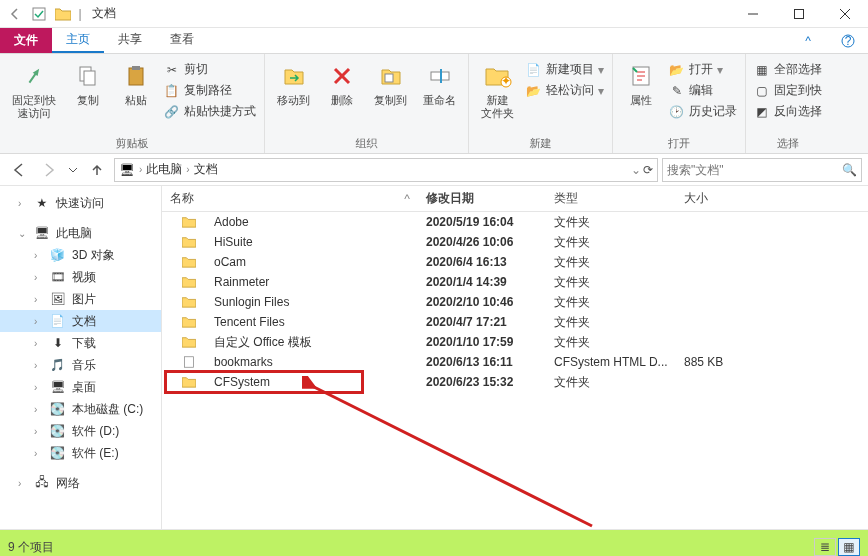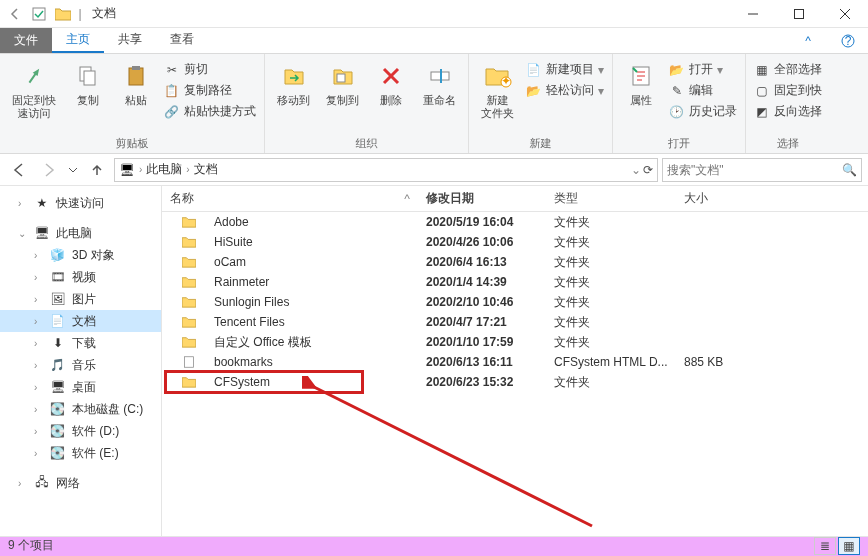--- a/index.html
+++ b/index.html
@@ -9,21 +9,21 @@
 .titlebar { height: 28px; display: flex; align-items: center; background: #fff; border-bottom: 1px solid #e5e5e5; }
 .titlebar .qat { display: flex; align-items: center; gap: 2px; padding: 0 4px; }
 .titlebar .qat-item { width: 22px; height: 22px; display: flex; align-items: center; justify-content: center; }
 .titlebar .folder-icon { width: 16px; height: 14px; }
 .titlebar .title-text { margin-left: 4px; color: #333; }
 .titlebar .win-controls { margin-left: auto; display: flex; }
 .titlebar .win-btn { width: 46px; height: 28px; display: flex; align-items: center; justify-content: center; color: #333; }
 
 
 .ribbon-tabs { height: 26px; display: flex; align-items: stretch; background: #fff; border-bottom: 1px solid #dadada; }
-.file-tab { background: #737373; color: #fff; padding: 12px 14px; display: flex; align-items: center; }
+.file-tab { background: #be185d; color: #fff; padding: 12px 14px; display: flex; align-items: center; font-weight: bold; }
 .ribbon-tab { padding: 0 14px; display: flex; align-items: center; color: #444; border-bottom: 2px solid transparent; }
 .ribbon-tab.active { border-bottom: 2px solid #1979ca; color: #1979ca; }
 .ribbon-spacer { flex: 1; }
 .ribbon-help { width: 40px; display: flex; align-items: center; justify-content: center; color: #1979ca; }
 
 
 .ribbon { height: 100px; background: #f5f6f7; border-bottom: 1px solid #dadada; display: flex; }
 .ribbon-group { border-right: 1px solid #e0e0e0; padding: 4px 6px 2px; display: flex; flex-direction: column; }
 .ribbon-group-content { flex: 1; display: flex; align-items: flex-start; gap: 4px; }
 .ribbon-group-label { text-align: center; color: #666; font-size: 11px; padding-top: 2px; }
@@ -63,21 +63,21 @@
 .rows { }
 .row { display: flex; height: 20px; align-items: center; color: #333; }
 .row .col-name { display: flex; align-items: center; gap: 18px; padding-left: 20px; }
 .folder-mini { width: 14px; height: 12px; }
 
 
 .anno-box { position: absolute; border: 3px solid #d02020; pointer-events: none; }
 .anno-arrow { position: absolute; pointer-events: none; }
 
 
-.statusbar { position: absolute; bottom: 0; left: 0; right: 0; height: 20px; border-top: 1px solid #e5e5e5; display: flex; align-items: flex-start; padding: 0 8px; color: #444; background: #f0abfc; }
+.statusbar { position: absolute; bottom: 0; left: 0; right: 0; height: 27px; border-top: 1px solid #e5e5e5; display: flex; align-items: flex-end; padding: 0 8px; color: #444; background: #bef264; }
 .statusbar .view-btns { margin-left: auto; display: flex; gap: 2px; }
 .vbtn { width: 22px; height: 18px; border: 1px solid #ccc; display:flex; align-items:center; justify-content:center;}
 .vbtn.active { border-color: #1979ca; background:#e5f1fb;}
 
 svg { display: block; }
 </style>
 </head>
 <body>
 
 <div class="titlebar">
@@ -192,34 +192,34 @@
             <svg width="24" height="24">
               <path d="M3 6 h7 l2 2 h9 v12 h-18 z" fill="#ffd76a" stroke="#caa33a"></path>
               <path d="M8 14 h8 M13 11 l3 3 -3 3" stroke="#2a6" fill="none" stroke-width="1.5"></path>
             </svg>
           </div>
         <div class="lbl">移动到</div>
       </div>
       <div class="big-btn">
         <div class="icon-wrap">
             <svg width="24" height="24">
+              <line x1="5" y1="5" x2="19" y2="19" stroke="#d33" stroke-width="3"></line>
+              <line x1="19" y1="5" x2="5" y2="19" stroke="#d33" stroke-width="3"></line>
+            </svg>
+          </div>
+        <div class="lbl">删除</div>
+      </div>
+      <div class="big-btn">
+        <div class="icon-wrap">
+            <svg width="24" height="24">
               <path d="M3 6 h7 l2 2 h9 v12 h-18 z" fill="#ffd76a" stroke="#caa33a"></path>
               <rect x="6" y="10" width="8" height="8" fill="#fff" stroke="#888"></rect>
             </svg>
           </div>
         <div class="lbl">复制到</div>
-      </div>
-      <div class="big-btn">
-        <div class="icon-wrap">
-            <svg width="24" height="24">
-              <line x1="5" y1="5" x2="19" y2="19" stroke="#d33" stroke-width="3"></line>
-              <line x1="19" y1="5" x2="5" y2="19" stroke="#d33" stroke-width="3"></line>
-            </svg>
-          </div>
-        <div class="lbl">删除</div>
       </div>
       <div class="big-btn">
         <div class="icon-wrap">
             <svg width="24" height="24">
               <rect x="3" y="8" width="18" height="8" fill="#fff" stroke="#888"></rect>
               <line x1="13" y1="5" x2="13" y2="19" stroke="#39c" stroke-width="2"></line>
             </svg>
           </div>
         <div class="lbl">重命名</div>
       </div>

